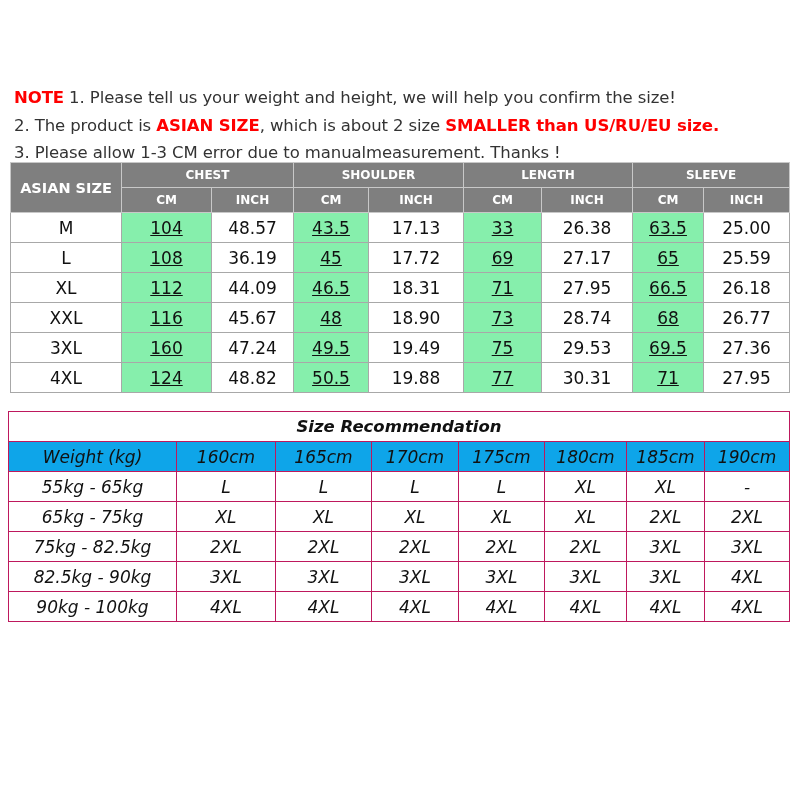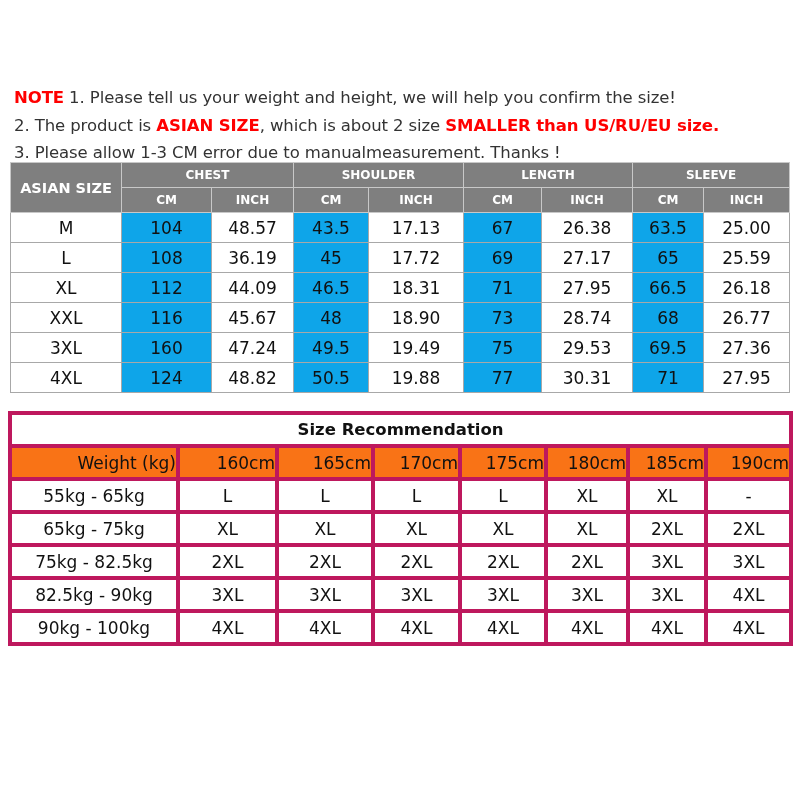--- a/index.html
+++ b/index.html
@@ -23,31 +23,31 @@
     #size-chart th {
       background: #7f7f7f; color: #ffffff; font-weight: bold;
       font-size: 12px; border: 1px solid #c8c8c8; text-align: center;
       padding: 0; height: 24px;
     }
     #size-chart th.asian { font-size: 14.5px; }
     #size-chart td {
       text-align: center; font-size: 17px; height: 29px; padding: 0;
       border: 1px solid #a8a8a8; color: #111;
     }
-    #size-chart td.cm { background: #0ea5e9; }
+    #size-chart td.cm { background: #86efac; text-decoration: underline; }
     #size-chart td.inch, #size-chart td.size { background: #ffffff; }
 
     
     #rec-chart { left: 8px; top: 411px; width: 781px; }
     #rec-chart td, #rec-chart th {
-      border: 4px solid #be185d; text-align: center; padding: 0;
-      font-size: 17px; height: 29px; color: #111; font-weight: normal;
+      border: 1px solid #be185d; text-align: center; padding: 0;
+      font-size: 17px; height: 29px; color: #111; font-weight: normal; font-style: italic;
     }
     #rec-chart .title-cell { font-weight: bold; font-size: 16.5px; background: #fff; }
-    #rec-chart .hdr { background: #f97316; text-align: right; }
+    #rec-chart .hdr { background: #0ea5e9; }
   </style>
 </head>
 <body>
 
 <div class="notes">
   <div><span class="red">NOTE</span><span> 1. Please tell us your weight and height, we will help you confirm the size!</span></div>
   <div><span>2. The product is </span><span class="red">ASIAN SIZE</span><span>, which is about 2 size </span><span class="red">SMALLER than US/RU/EU size</span><span class="red">.</span></div>
   <div>3. Please allow 1-3 CM error due to manualmeasurement.  Thanks !</div>
 </div>
 
@@ -82,21 +82,21 @@
       <th>INCH</th>
     </tr>
   </thead>
   <tbody id="size-chart-body">
       <tr>
         <td class="size">M</td>
         <td class="cm">104</td>
         <td class="inch">48.57</td>
         <td class="cm">43.5</td>
         <td class="inch">17.13</td>
-        <td class="cm">67</td>
+        <td class="cm">33</td>
         <td class="inch">26.38</td>
         <td class="cm">63.5</td>
         <td class="inch">25.00</td>
       </tr>
       <tr>
         <td class="size">L</td>
         <td class="cm">108</td>
         <td class="inch">36.19</td>
         <td class="cm">45</td>
         <td class="inch">17.72</td>

